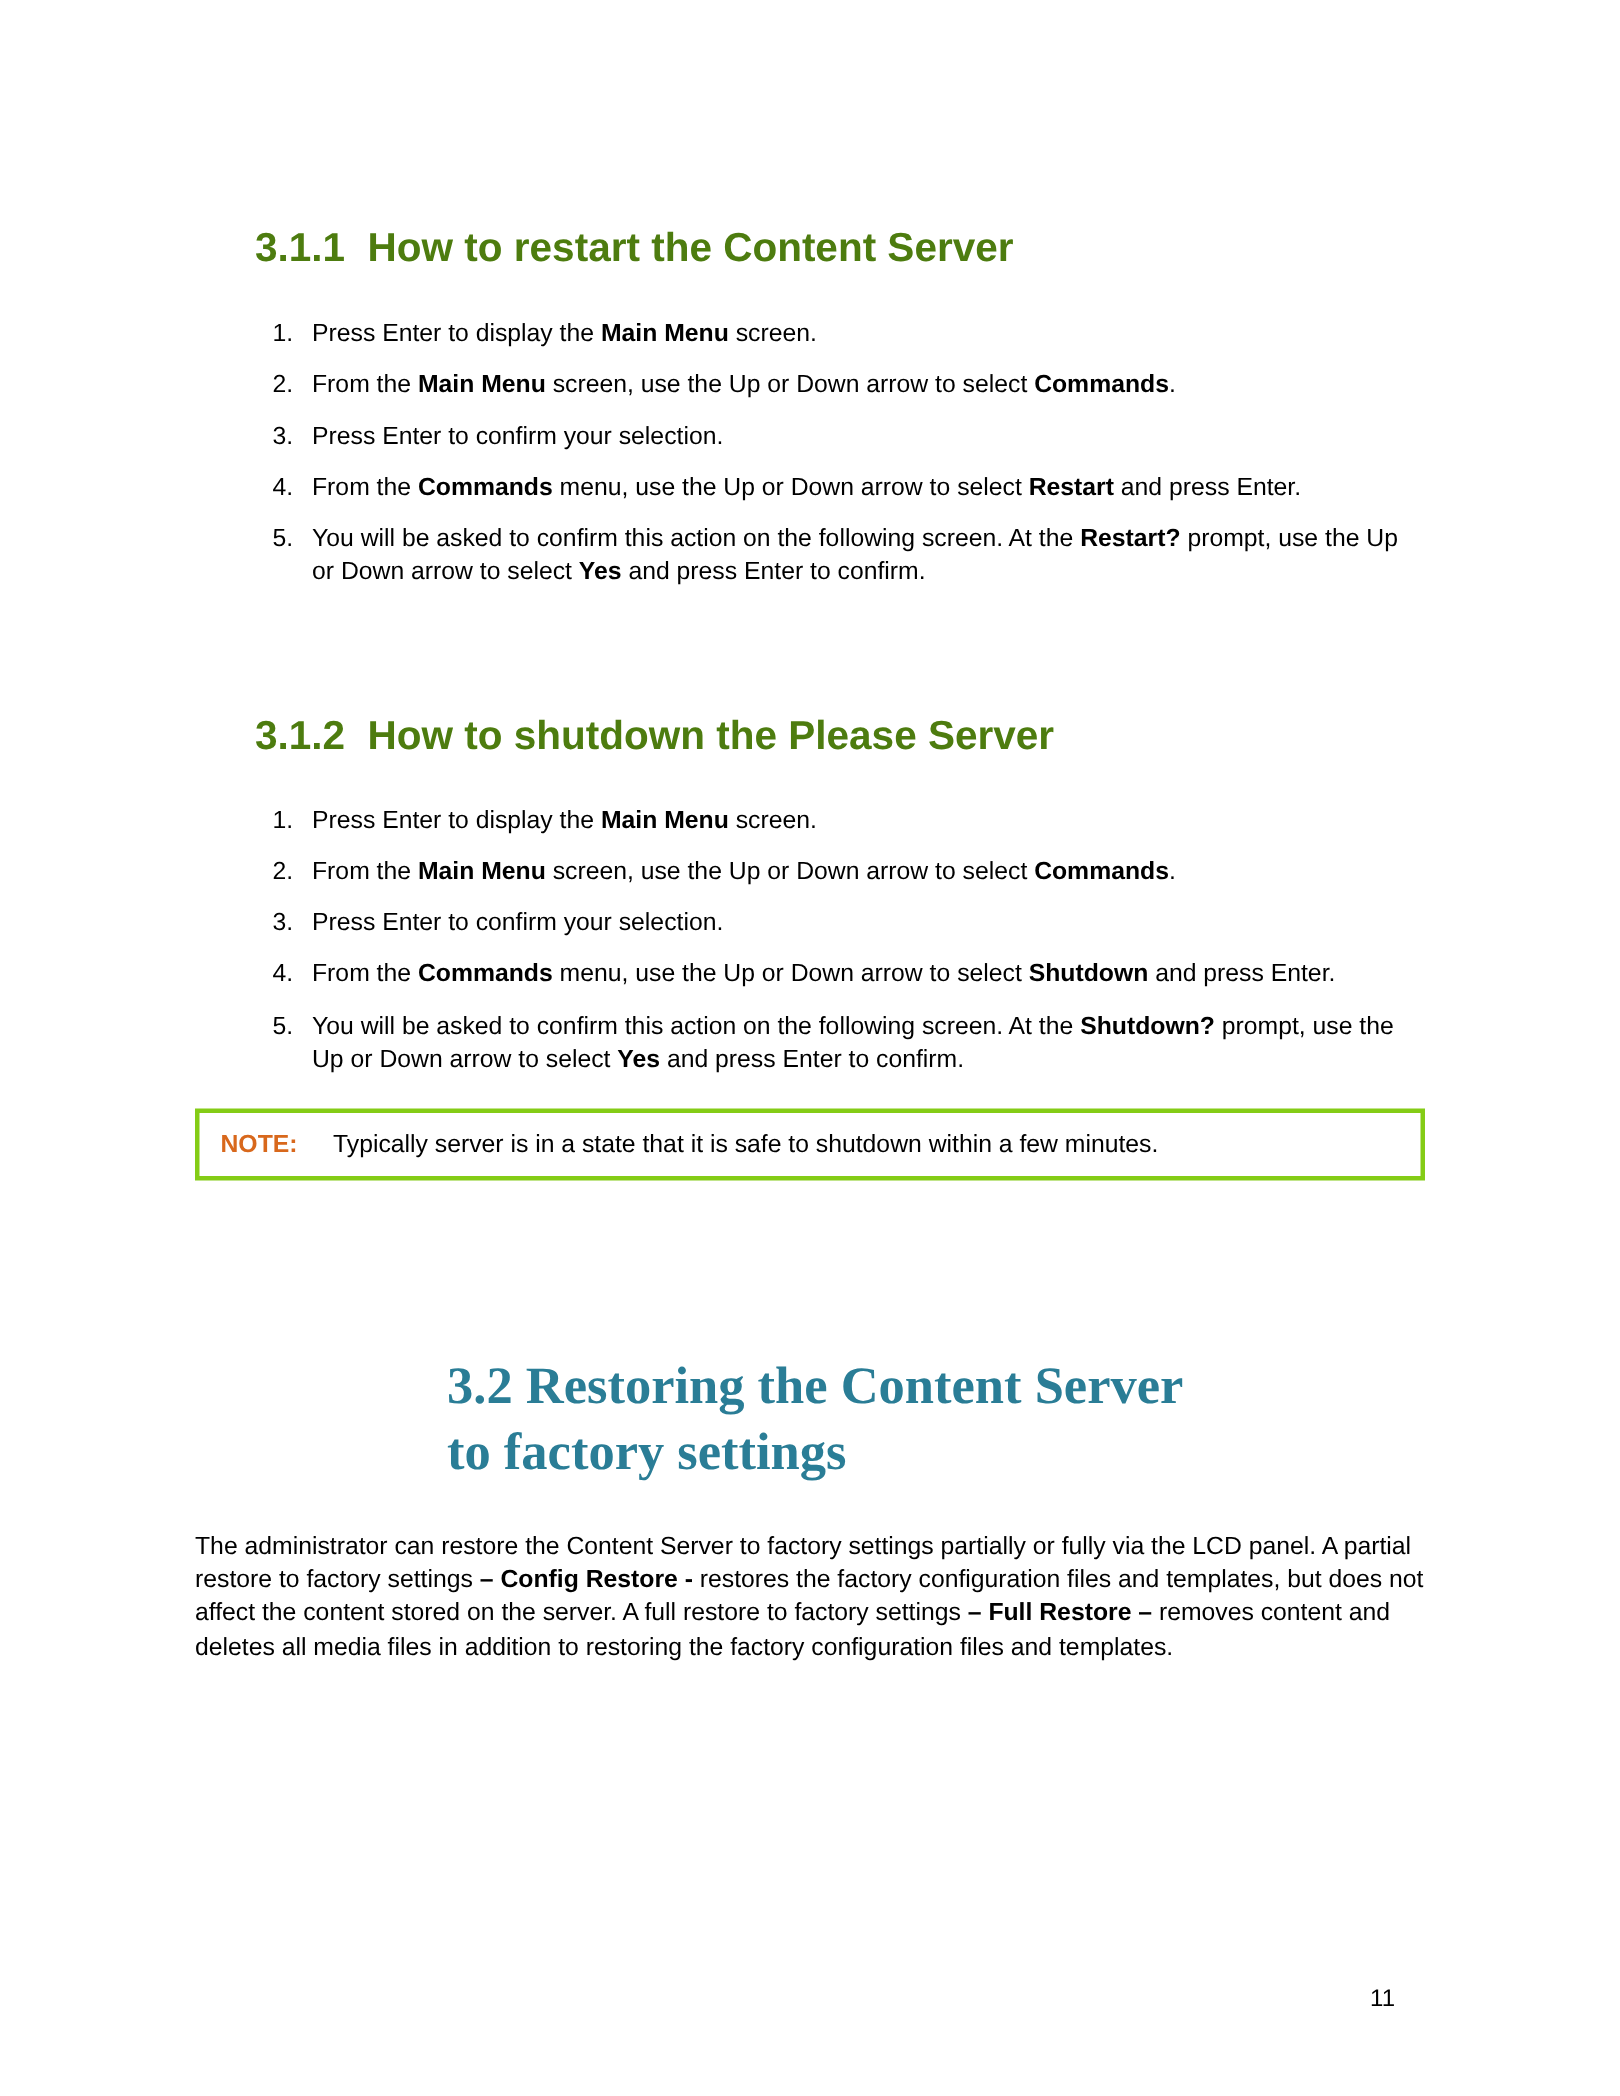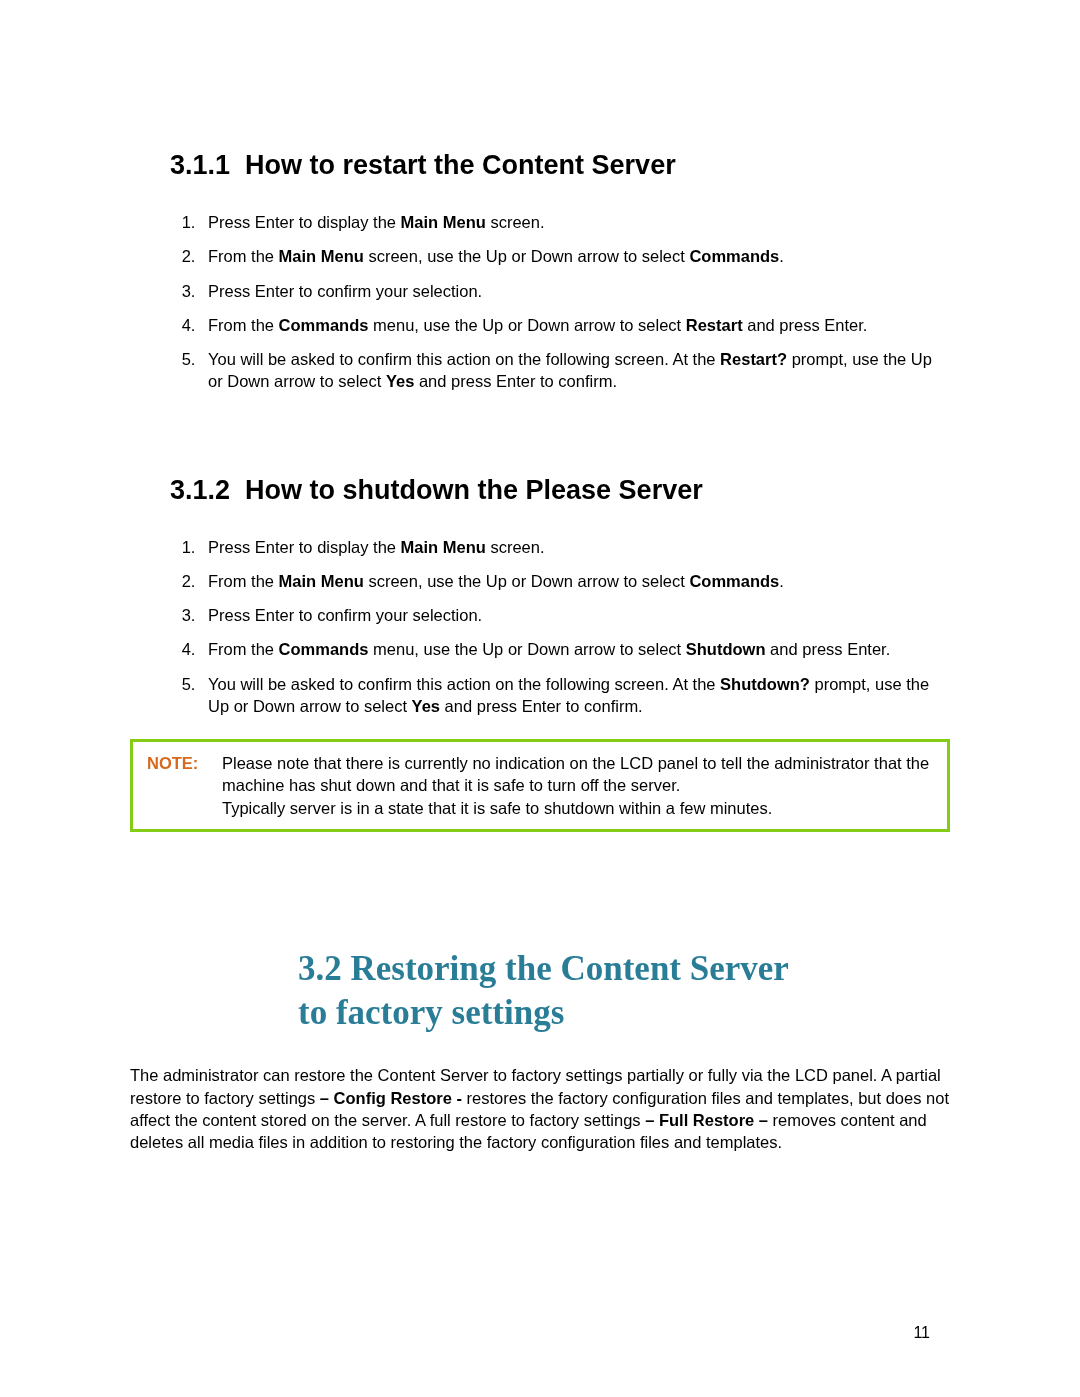--- a/index.html
+++ b/index.html
@@ -10,21 +10,21 @@
     color: #000000;
   }
   .page {
     width: 1080px;
     height: 1397px;
     box-sizing: border-box;
     padding: 150px 130px 40px 130px;
     position: relative;
   }
   .h3 {
-    color: #000000;
+    color: #4d7c0f;
     font-weight: bold;
     font-size: 27px;
     margin: 0 0 30px 40px;
     letter-spacing: 0px;
   }
   .h2 {
     color: #2a7d96;
     font-weight: bold;
     font-size: 35px;
     margin: 0 0 30px 0;
@@ -96,21 +96,20 @@
       <li><span>Press Enter to display the </span><span class="bold">Main Menu</span><span> screen.</span></li>
       <li><span>From the </span><span class="bold">Main Menu</span><span> screen, use the Up or Down arrow to select </span><span class="bold">Commands</span><span>.</span></li>
       <li><span>Press Enter to confirm your selection.</span><span></span></li>
       <li><span>From the </span><span class="bold">Commands</span><span> menu, use the Up or Down arrow to select </span><span class="bold">Shutdown</span><span> and press Enter.</span></li>
       <li><span>You will be asked to confirm this action on the following screen. At the </span><span class="bold">Shutdown?</span><span> prompt, use the Up or Down arrow to select </span><span class="bold">Yes</span><span> and press Enter to confirm.</span></li>
     </ol>
 
   <div class="note-box">
     <div class="note-label">NOTE:</div>
     <div class="note-body">
-      <div>Please note that there is currently no indication on the LCD panel to tell the administrator that the machine has shut down and that it is safe to turn off the server.</div>
       <div>Typically server is in a state that it is safe to shutdown within a few minutes.</div>
     </div>
   </div>
 
   <div class="big-gap"></div>
 
   <div class="h2">
     <span>3.2</span>&nbsp;<span>Restoring the Content Server to factory settings</span>
   </div>
 

